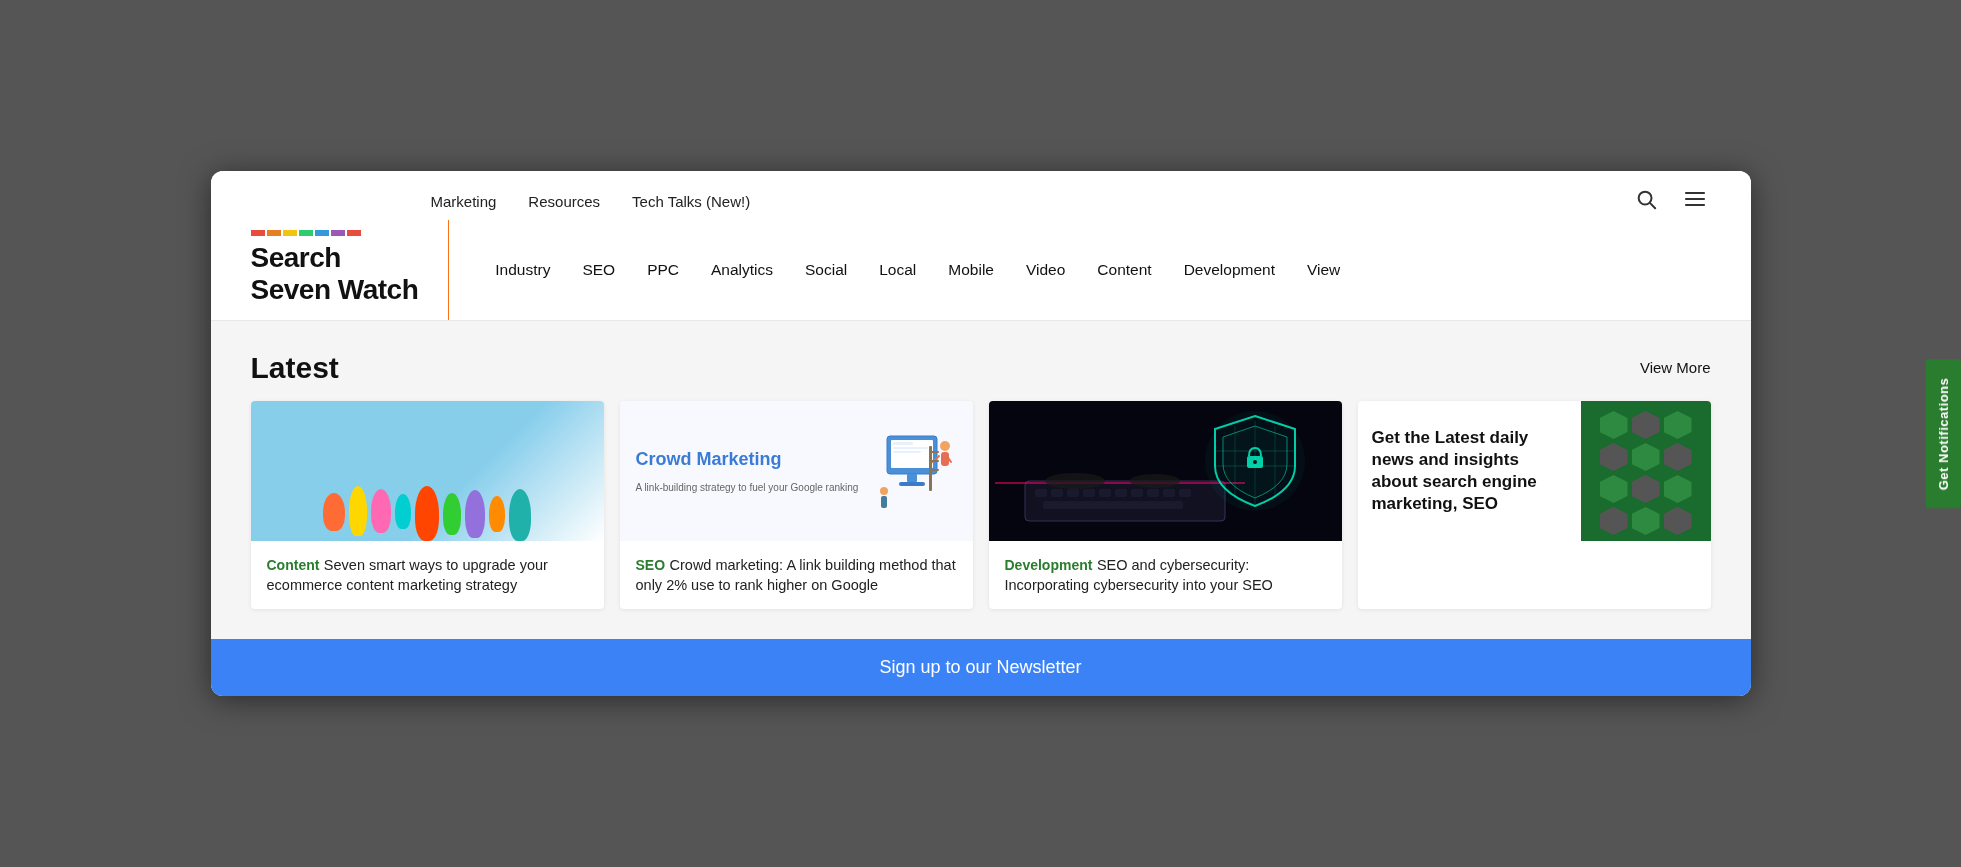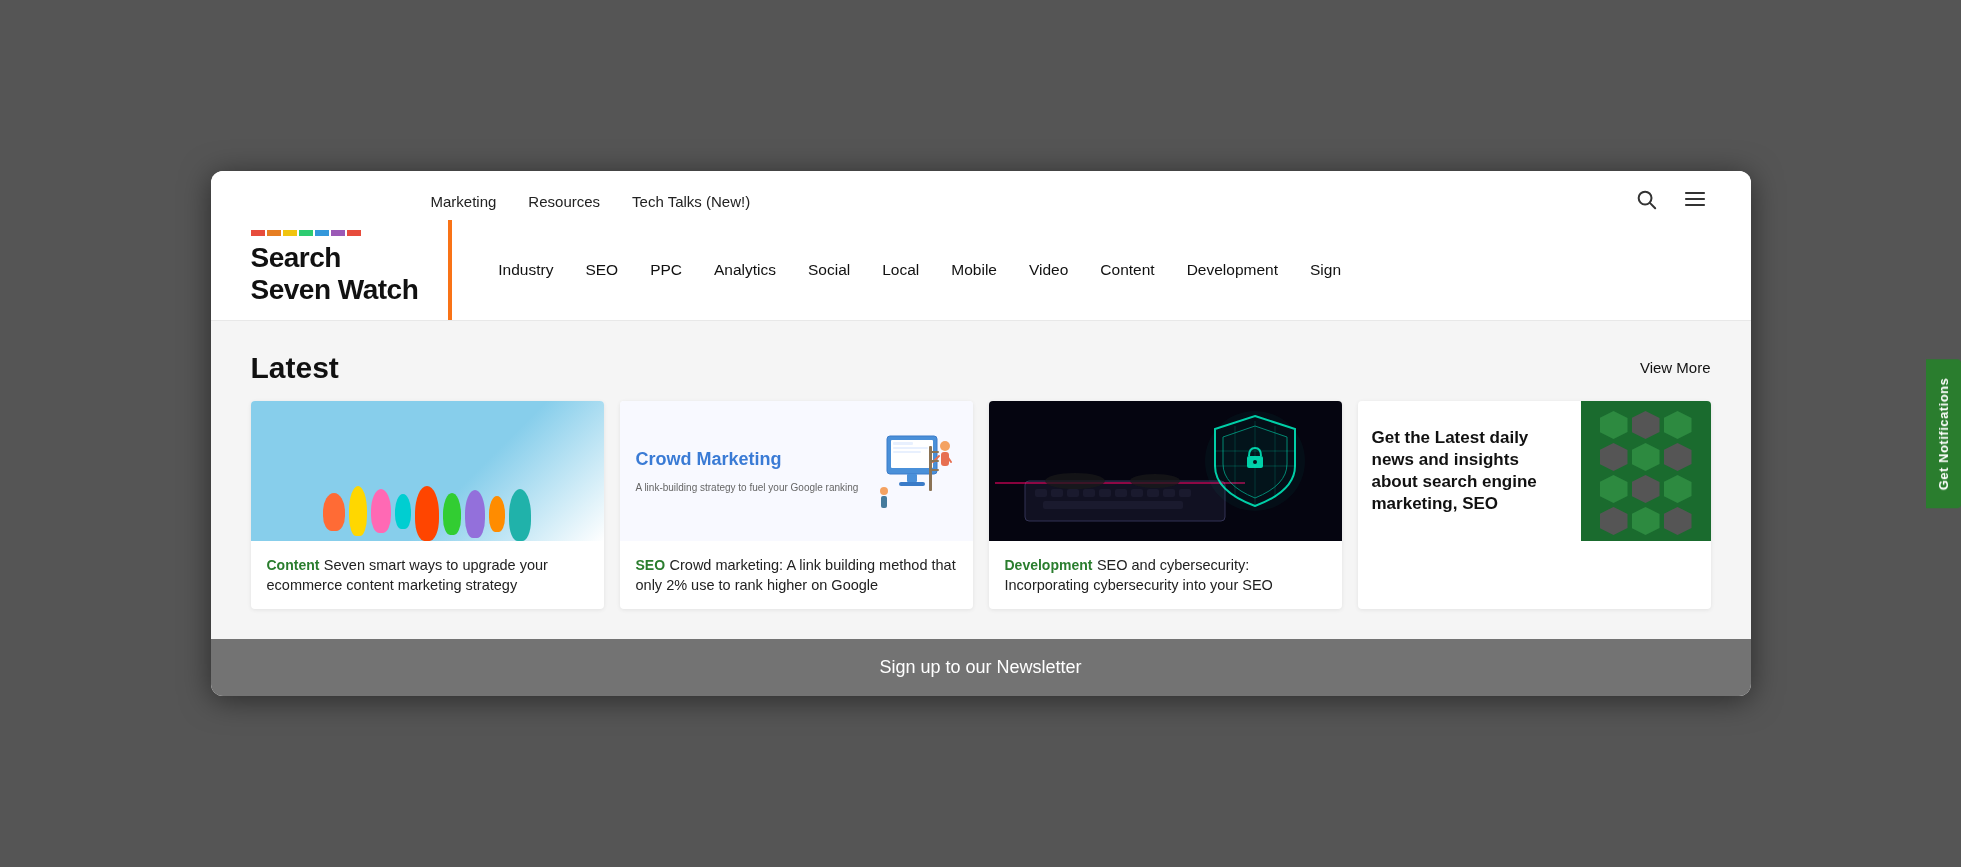--- a/index.html
+++ b/index.html
@@ -78,21 +78,21 @@
     .logo-text {
       font-size: 28px;
       font-weight: 800;
       color: #111;
       line-height: 1.15;
       letter-spacing: -0.5px;
     }
     .main-nav {
       display: flex;
       align-items: center;
-      border-left: 4px solid #f97316;
+      border-left: 1px solid #f97316;
       padding-left: 30px;
       gap: 0;
       flex: 1;
     }
     .main-nav a {
       text-decoration: none;
       color: #111;
       font-size: 15.5px;
       font-weight: 500;
       padding: 22px 16px;
@@ -161,21 +161,21 @@
     .cat-seo { color: #2a7d2e; }
     .cat-development { color: #2a7d2e; }
     .card-title {
       font-size: 14.5px;
       color: #222;
       line-height: 1.4;
       margin-top: 2px;
     }
     
     .newsletter-bar {
-      background: #737373;
+      background: #3b82f6;
       color: #fff;
       text-align: center;
       padding: 18px;
       font-size: 18px;
       font-weight: 500;
       cursor: pointer;
     }
     
     .card1-bg {
       background: linear-gradient(135deg, #87CEEB 0%, #87CEEB 60%, #fff 100%);
@@ -314,21 +314,21 @@
         <a>Industry</a>
         <a>SEO</a>
         <a>PPC</a>
         <a>Analytics</a>
         <a>Social</a>
         <a>Local</a>
         <a>Mobile</a>
         <a>Video</a>
         <a>Content</a>
         <a>Development</a>
-        <a>Sign</a>
+        <a>View</a>
       </nav>
     </div>
   </div>
 
   <div class="main-content">
     <div class="section-header">
       <h2 class="section-title">Latest</h2>
       <a class="view-more-link">View More</a>
     </div>
 

